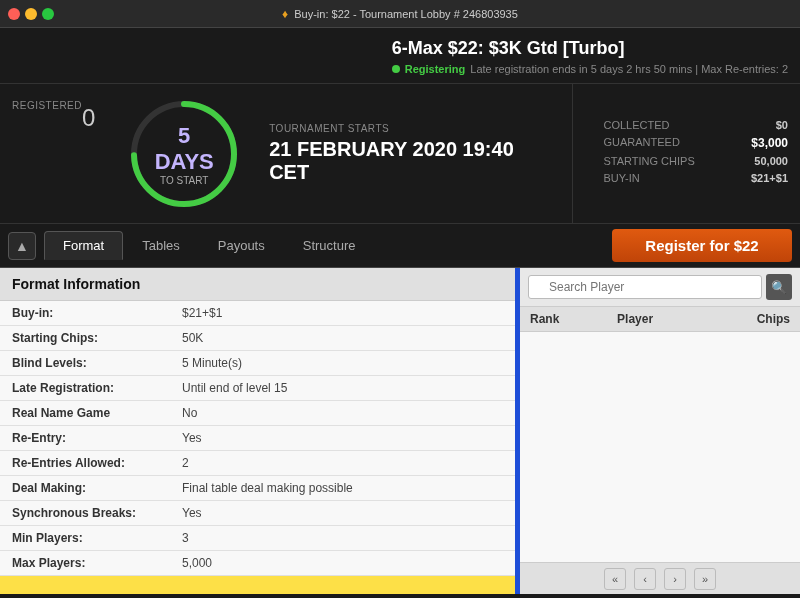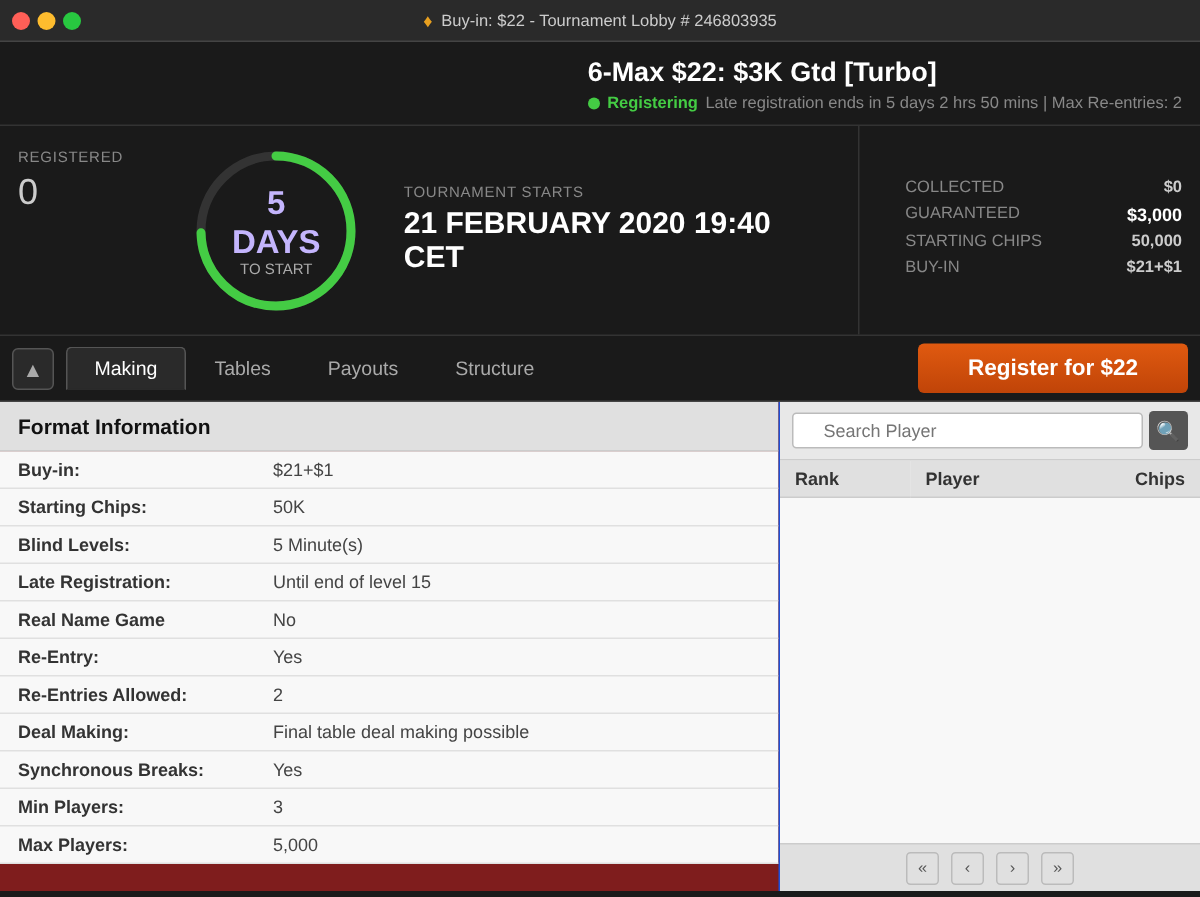--- a/index.html
+++ b/index.html
@@ -96,21 +96,21 @@
       display: flex;
       padding: 0 12px;
       align-items: stretch;
       height: 140px;
       border-bottom: 1px solid #333;
     }
 
     
     .registered-section {
       display: flex;
-      flex-direction: column;
+      flex-direction: row;
       justify-content: flex-start;
       padding-top: 16px;
       width: 120px;
     }
     .reg-label {
       font-size: 10px;
       color: #888;
       text-transform: uppercase;
       letter-spacing: 0.5px;
     }
@@ -265,23 +265,23 @@
     
     .main-content {
       display: flex;
       height: calc(598px - 28px - 60px - 140px - 44px);
       
     }
 
     
     .left-panel {
       flex: 1;
-      border-right: 1px solid #1d4ed8;
+      border-right: 5px solid #1d4ed8;
       overflow-y: auto;
-      background: #7f1d1d;
+      background: #fde047;
     }
     .format-info-header {
       background: #e0e0e0;
       padding: 8px 12px;
       font-size: 14px;
       font-weight: bold;
       color: #111;
       border-bottom: 1px solid #ccc;
     }
     .info-table {
@@ -464,21 +464,21 @@
     <div class="stat-row">
       <span class="stat-key">BUY-IN</span>
       <span class="stat-val">$21+$1</span>
     </div>
   </div>
 </div>
 
 <div class="tab-register-row">
   <button class="collapse-btn">▲</button>
   <div class="tabs">
-    <div class="tab active">Making</div>
+    <div class="tab active">Format</div>
     <div class="tab">Tables</div>
     <div class="tab">Payouts</div>
     <div class="tab">Structure</div>
   </div>
   <button class="register-btn">Register for $22</button>
 </div>
 
 <div class="main-content">
 
   <div class="left-panel">

